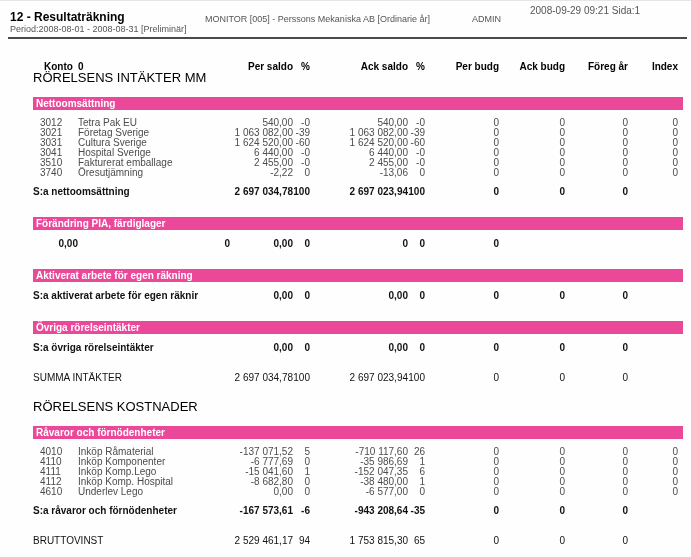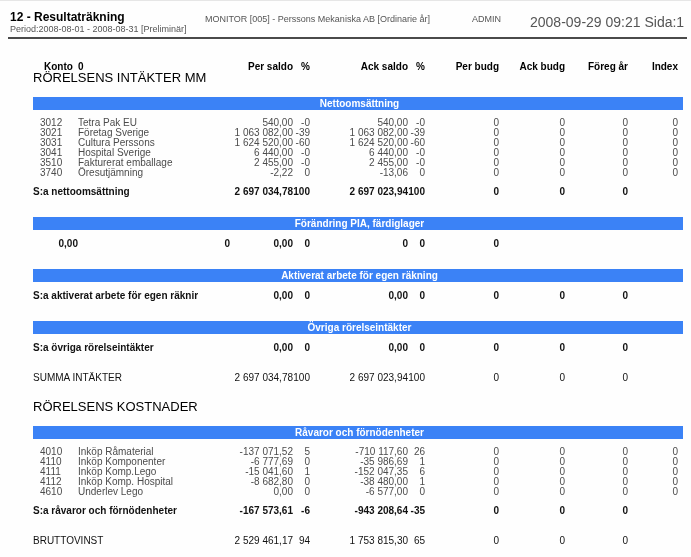--- a/index.html
+++ b/index.html
@@ -5,42 +5,41 @@
   html,body{margin:0;padding:0;background:#fff;}
   .page{
     position:relative;width:691px;height:557px;background:#fefefe;overflow:hidden;
     font-family:"Liberation Sans",sans-serif;color:#4c4c4c;border-top:1px solid #e6e6e6;
   }
   
   .rh-title{position:absolute;left:10px;top:9px;font-size:12px;font-weight:bold;color:#000;}
   .rh-period{position:absolute;left:10px;top:23px;font-size:9px;color:#555;}
   .rh-company{position:absolute;left:205px;top:13px;font-size:9px;color:#555;}
   .rh-user{position:absolute;left:472px;top:13px;font-size:9px;color:#555;}
-  .rh-date{position:absolute;left:530px;top:13px;font-size:14px;color:#555;}
+  .rh-date{position:absolute;left:530px;top:4px;font-size:10px;color:#555;}
   .rule{position:absolute;left:8px;right:4px;top:36px;height:2px;background:#4a4a4a;}
   
   .grid{
     display:grid;
     grid-template-columns:45px 152px 63px 17px 98px 17px 74px 66px 63px 55px;
     width:650px;
   }
   .grid .num{text-align:right;}
   .grid .c-index{padding-right:5px;}
   
   .col-head{position:absolute;left:33px;top:60px;font-size:10px;font-weight:bold;color:#000;line-height:12px;}
   .col-head .c-konto{padding-left:11px;}
   
   .body{position:absolute;left:33px;top:70px;width:650px;}
   .section-heading{font-size:13px;line-height:14px;font-weight:normal;color:#000;margin:0 0 12px 0;}
   .section-heading.second{margin-top:17px;}
   .group-bar{
-    height:13px;line-height:13px;background:#3b82f6;color:#fff;
+    height:13px;line-height:13px;background:#ec4899;color:#fff;
     font-size:10px;font-weight:bold;padding-left:3px;margin:0 0 8px 0;
     width:647px;
-    text-align:center;
   }
   .acct-row{font-size:10px;line-height:10px;color:#4c4c4c;}
   .acct-row .c-konto{padding-left:7px;}
   .acct-row .c-name{white-space:pre;}
   .sum-row{font-size:10px;line-height:10px;font-weight:bold;color:#111;margin-top:9px;}
   .sum-row .c-label{grid-column:1 / 3;white-space:pre;}
   .group{margin-bottom:20px;}
   .total-row{font-size:10px;line-height:10px;font-weight:normal;color:#111;margin-top:20px;}
   .total-row .c-label{grid-column:1 / 3;white-space:pre;}
 </style>
@@ -94,21 +93,21 @@
           <span class="num c-pct1">-39</span>
           <span class="num c-ack-saldo">1 063 082,00</span>
           <span class="num c-pct2">-39</span>
           <span class="num c-per-budg">0</span>
           <span class="num c-ack-budg">0</span>
           <span class="num c-foreg-ar">0</span>
           <span class="num c-index c-index">0</span>
         </div>
         <div class="grid acct-row">
           <span class="c-konto">3031</span>
-          <span class="c-name">Cultura Perssons</span>
+          <span class="c-name">Cultura Sverige</span>
           <span class="num c-per-saldo">1 624 520,00</span>
           <span class="num c-pct1">-60</span>
           <span class="num c-ack-saldo">1 624 520,00</span>
           <span class="num c-pct2">-60</span>
           <span class="num c-per-budg">0</span>
           <span class="num c-ack-budg">0</span>
           <span class="num c-foreg-ar">0</span>
           <span class="num c-index c-index">0</span>
         </div>
         <div class="grid acct-row">

